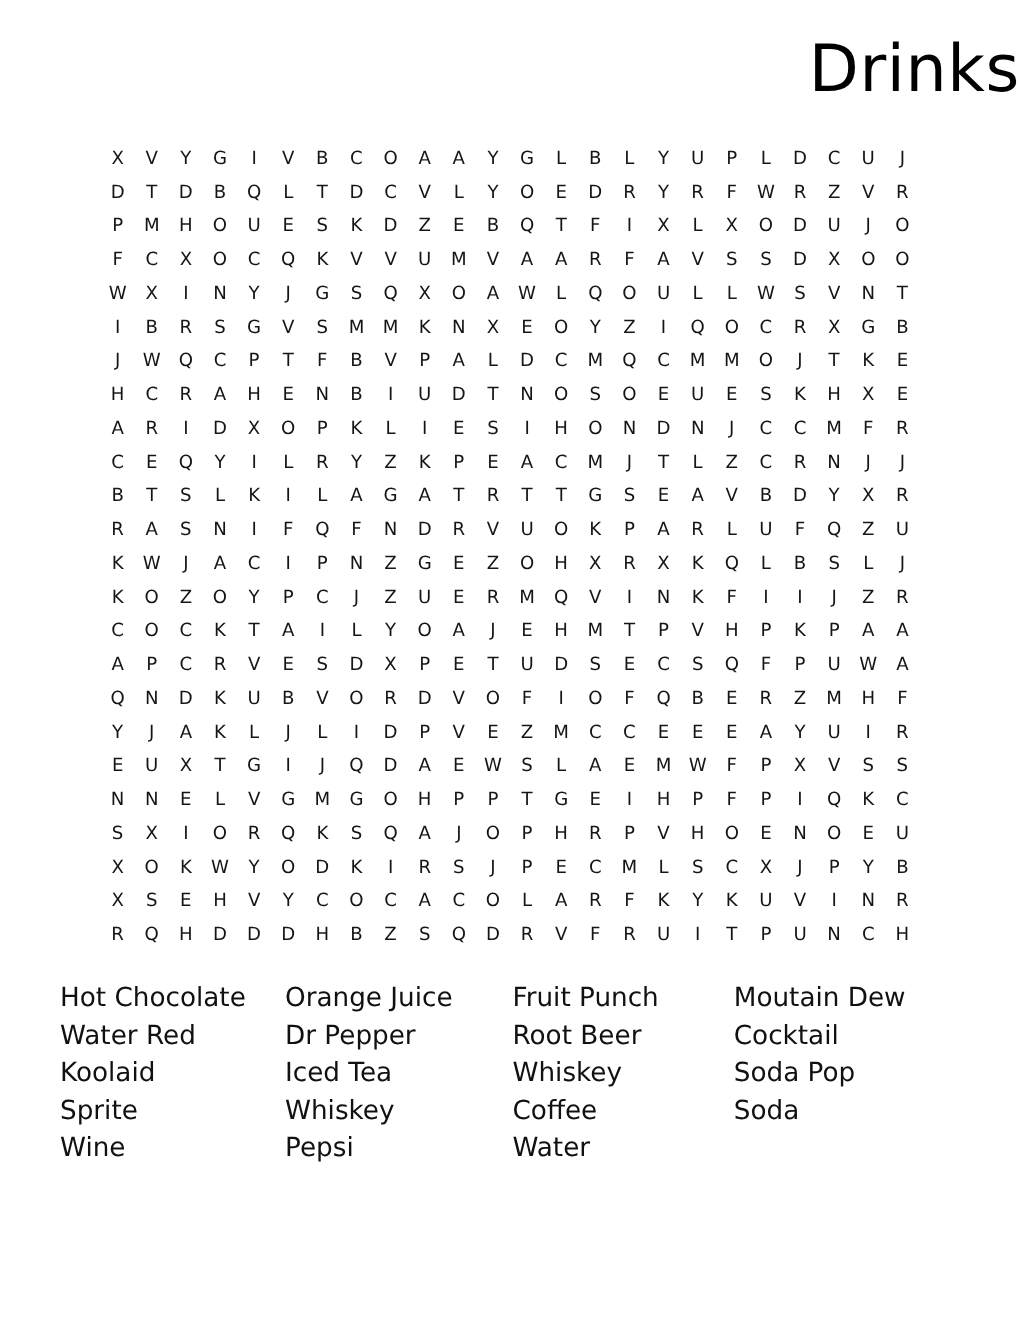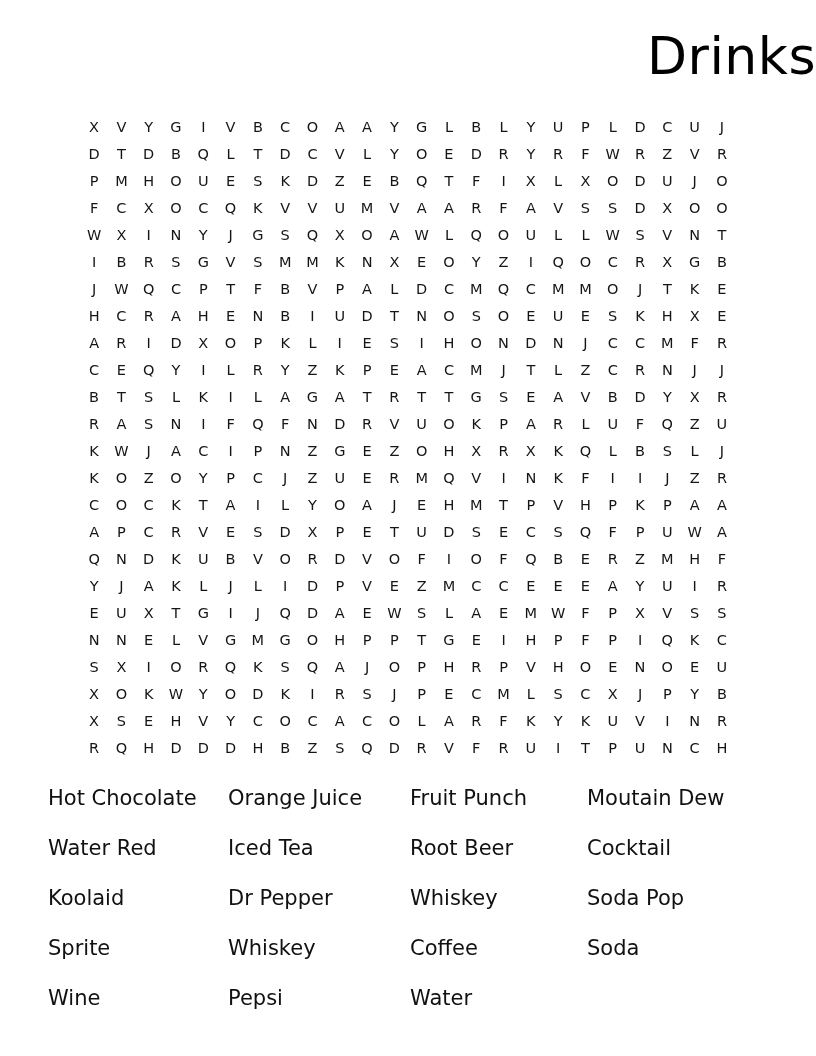--- a/index.html
+++ b/index.html
@@ -64,21 +64,20 @@
     margin-top: 22px;
     padding-left: 48px;
     padding-right: 40px;
     display: flex;
     align-items: flex-start;
     box-sizing: border-box;
   }
   .word-col {
     display: flex;
     flex-direction: column;
-    gap: 20px;
   }
   .word-col.c0 { width: 180px; }
   .word-col.c1 { width: 182px; }
   .word-col.c2 { width: 177px; }
   .word-col.c3 { width: 180px; }
 
   .word-item {
     font-size: 21px;
     line-height: 30px;
     font-family: "DejaVu Sans", sans-serif;
@@ -728,22 +727,22 @@
   <div class="word-list">
       <div class="word-col c0">
         <div class="word-item">Hot Chocolate</div>
         <div class="word-item">Water Red</div>
         <div class="word-item">Koolaid</div>
         <div class="word-item">Sprite</div>
         <div class="word-item">Wine</div>
       </div>
       <div class="word-col c1">
         <div class="word-item">Orange Juice</div>
+        <div class="word-item">Dr Pepper</div>
         <div class="word-item">Iced Tea</div>
-        <div class="word-item">Dr Pepper</div>
         <div class="word-item">Whiskey</div>
         <div class="word-item">Pepsi</div>
       </div>
       <div class="word-col c2">
         <div class="word-item">Fruit Punch</div>
         <div class="word-item">Root Beer</div>
         <div class="word-item">Whiskey</div>
         <div class="word-item">Coffee</div>
         <div class="word-item">Water</div>
       </div>

